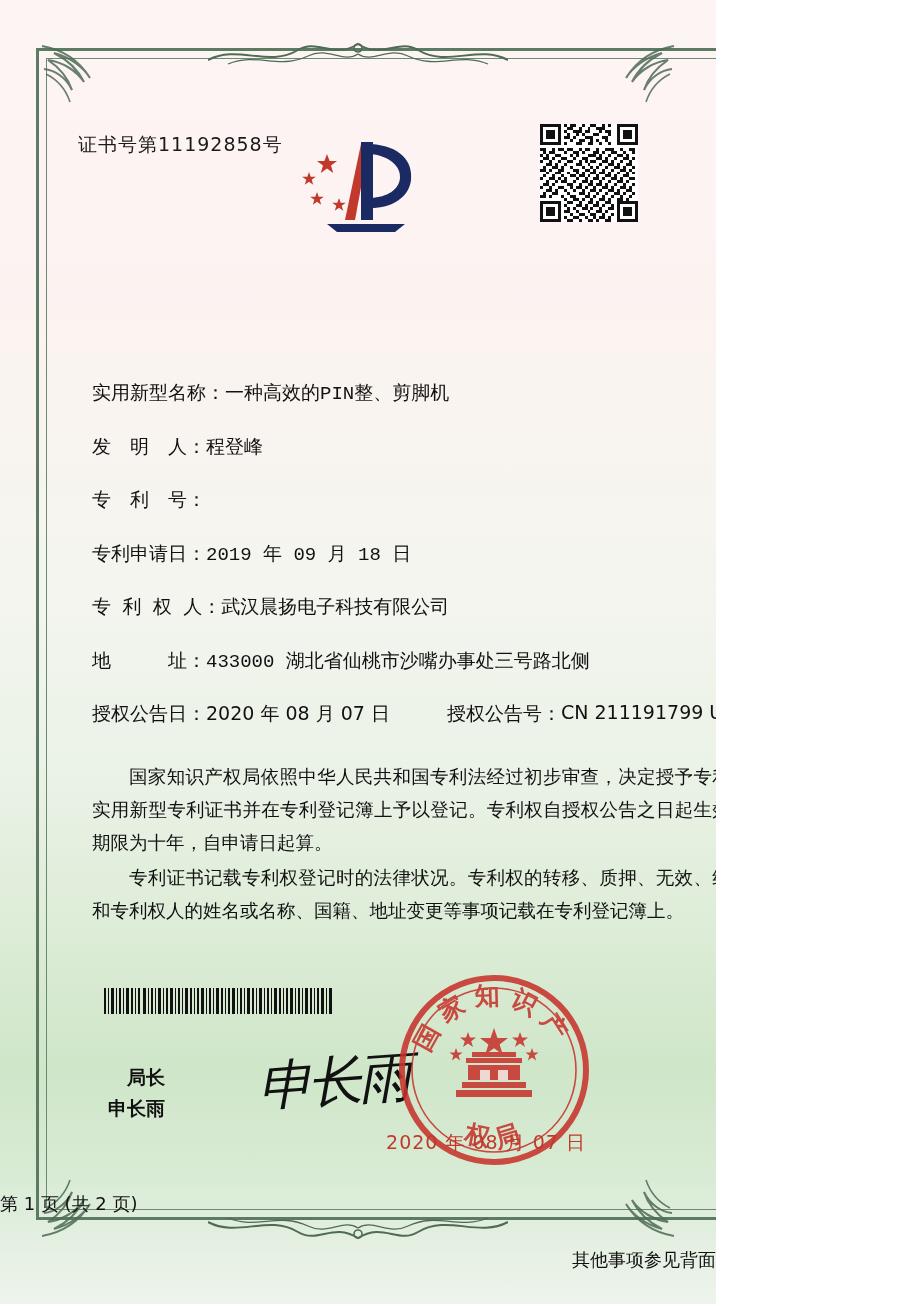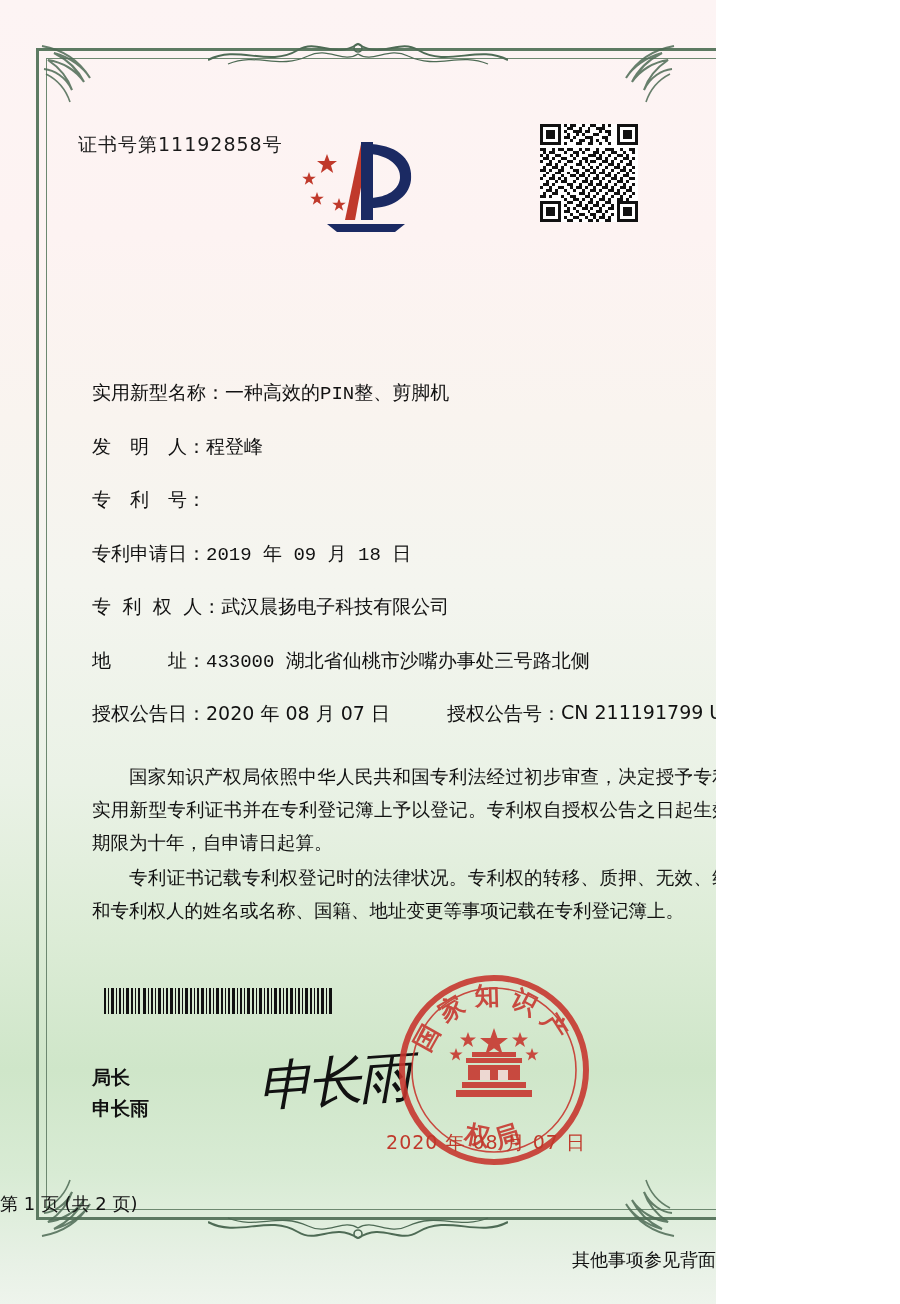--- a/index.html
+++ b/index.html
@@ -172,27 +172,28 @@
     position: absolute;
     left: 104px;
     top: 988px;
     width: 228px;
     height: 26px;
   }
 
   
   .sig-labels {
     position: absolute;
-    left: 92px;
+    left: 108px;
     top: 1062px;
     font-size: 19px;
     font-weight: bold;
     line-height: 31px;
     color: #111;
     font-family: "DejaVu Sans", "Liberation Sans", sans-serif;
+    text-align: right;
   }
   .sig-script {
     position: absolute;
     left: 258px;
     top: 1046px;
     font-size: 54px;
     color: #111;
     font-family: "DejaVu Serif", serif;
     font-style: italic;
     letter-spacing: -4px;

